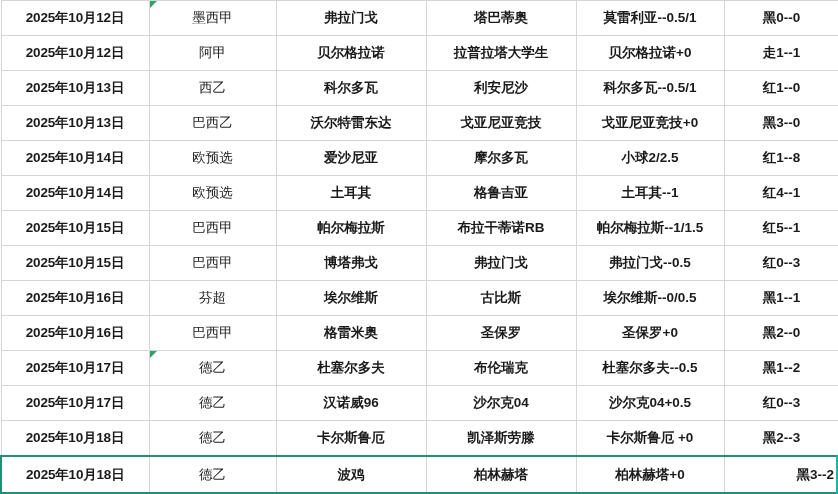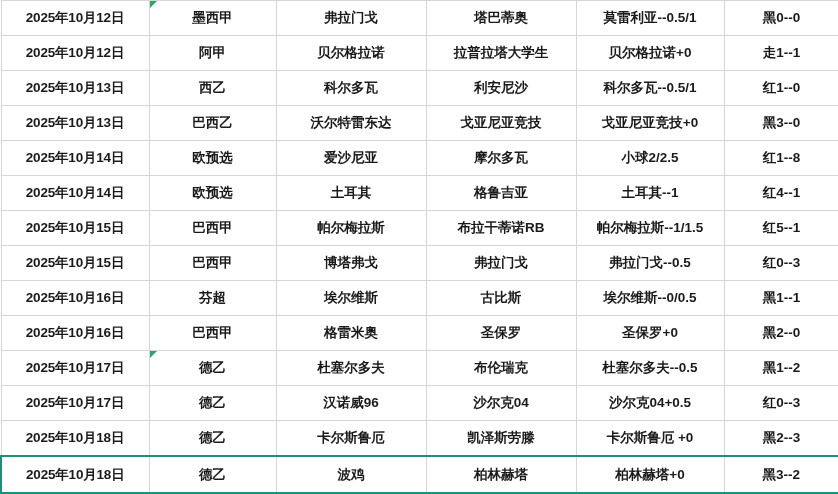--- a/index.html
+++ b/index.html
@@ -42,21 +42,21 @@
   col.c-away   { width: 150px; }
   col.c-odds   { width: 148px; }
   col.c-result { width: 115px; }
 
   td.date {
     font-weight: bold;
     font-size: 13px;
     letter-spacing: -0.2px;
   }
   td.league {
-    font-weight: bold;
+    font-weight: normal;
     font-size: 14.5px;
   }
   td.team {
     font-weight: bold;
     font-size: 14.5px;
   }
   td.odds {
     font-weight: bold;
     font-size: 13.5px;
     color: #2f7d32;
@@ -70,21 +70,22 @@
 
   
   tr.highlight td {
     border-top: 2px solid #1f8f79;
     border-bottom: 2px solid #1f8f79;
   }
   tr.highlight td:first-child {
     border-left: 2px solid #1f8f79;
   }
   tr.highlight td:last-child {
-    border-right: 2px solid #14b8a6;
+    border-right: 6px solid #14b8a6;
+    text-align: right;
   }
   
   td.flagged {
     position: relative;
   }
   td.flagged .corner-flag {
     position: absolute;
     top: 0;
     left: 0;
     width: 0;

